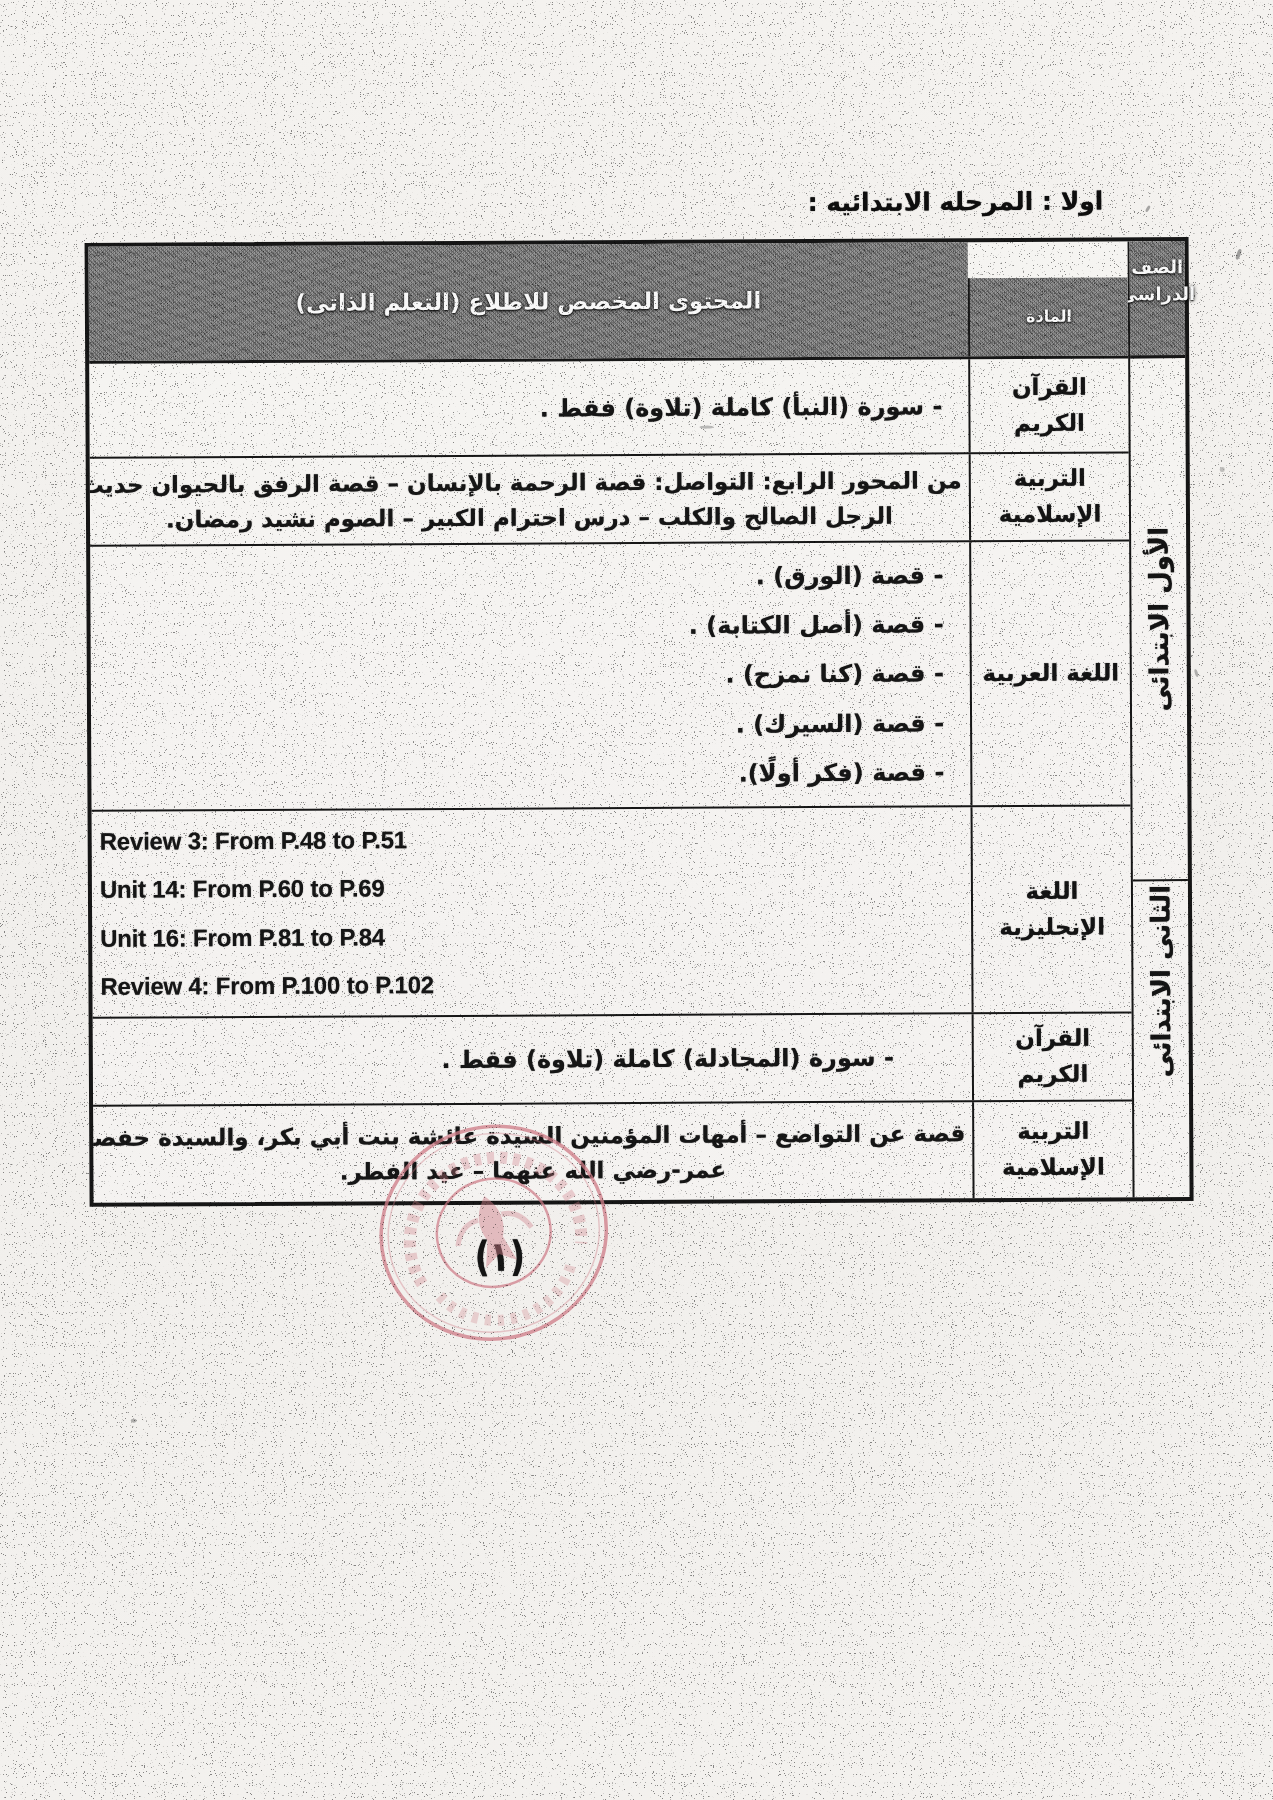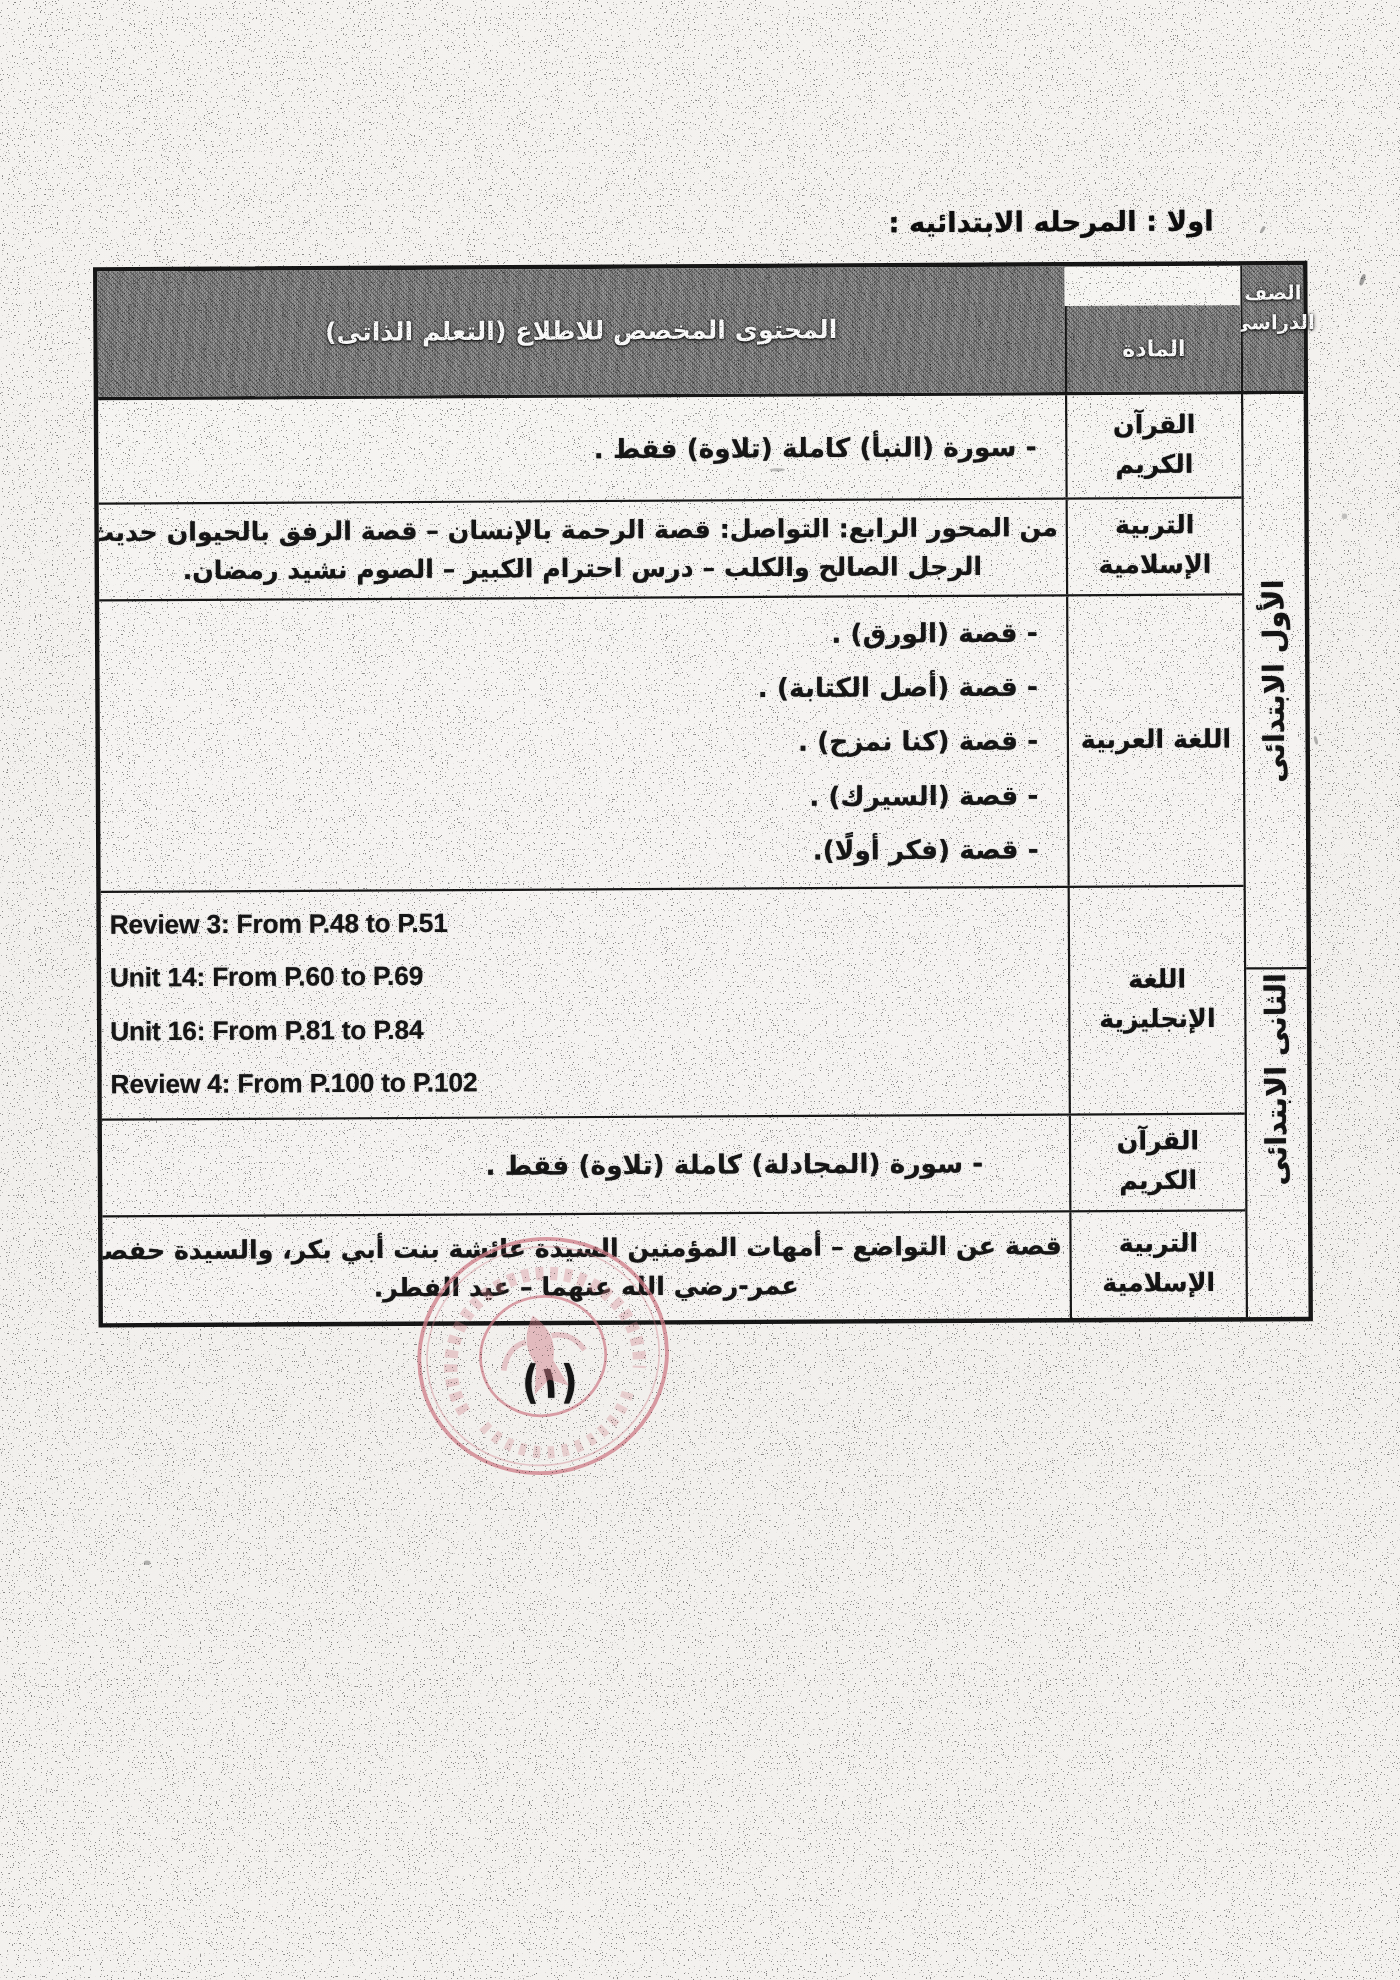--- a/index.html
+++ b/index.html
@@ -35,21 +35,21 @@
   .th{
     background-color:#828282;
     background-image:
       repeating-linear-gradient(47deg, rgba(15,15,15,.30) 0 1px, rgba(0,0,0,0) 1px 3px),
       repeating-linear-gradient(-43deg, rgba(245,245,245,.20) 0 1px, rgba(0,0,0,0) 1px 2px),
       repeating-linear-gradient(90deg, rgba(0,0,0,.16) 0 1px, rgba(0,0,0,0) 1px 2px);
     color:#f7f7f7;font-weight:700;
     text-shadow:0 1px 2px rgba(0,0,0,.95),0 0 4px rgba(0,0,0,.65);
   }
   .header-row{height:117px;border-bottom:3px solid #161616;}
-  .header-row .subject{font-size:20px;margin-top:36px;}
+  .header-row .subject{font-size:16px;margin-top:36px;}
   .content.th{display:flex;align-items:center;justify-content:center;font-size:23px;white-space:nowrap;direction:rtl;}
   .grade-th{
     height:117px;border-bottom:3px solid #161616;box-sizing:border-box;
     display:flex;justify-content:center;align-items:flex-start;padding-top:12px;
     font-size:18px;line-height:1.5;text-align:center;overflow:visible;
   }
   .grade-cell{display:flex;align-items:center;justify-content:center;overflow:visible;}
   .g1{height:523px;border-bottom:2.5px solid #161616;box-sizing:border-box;}
   .g2{flex:1;}
   .vlabel{

